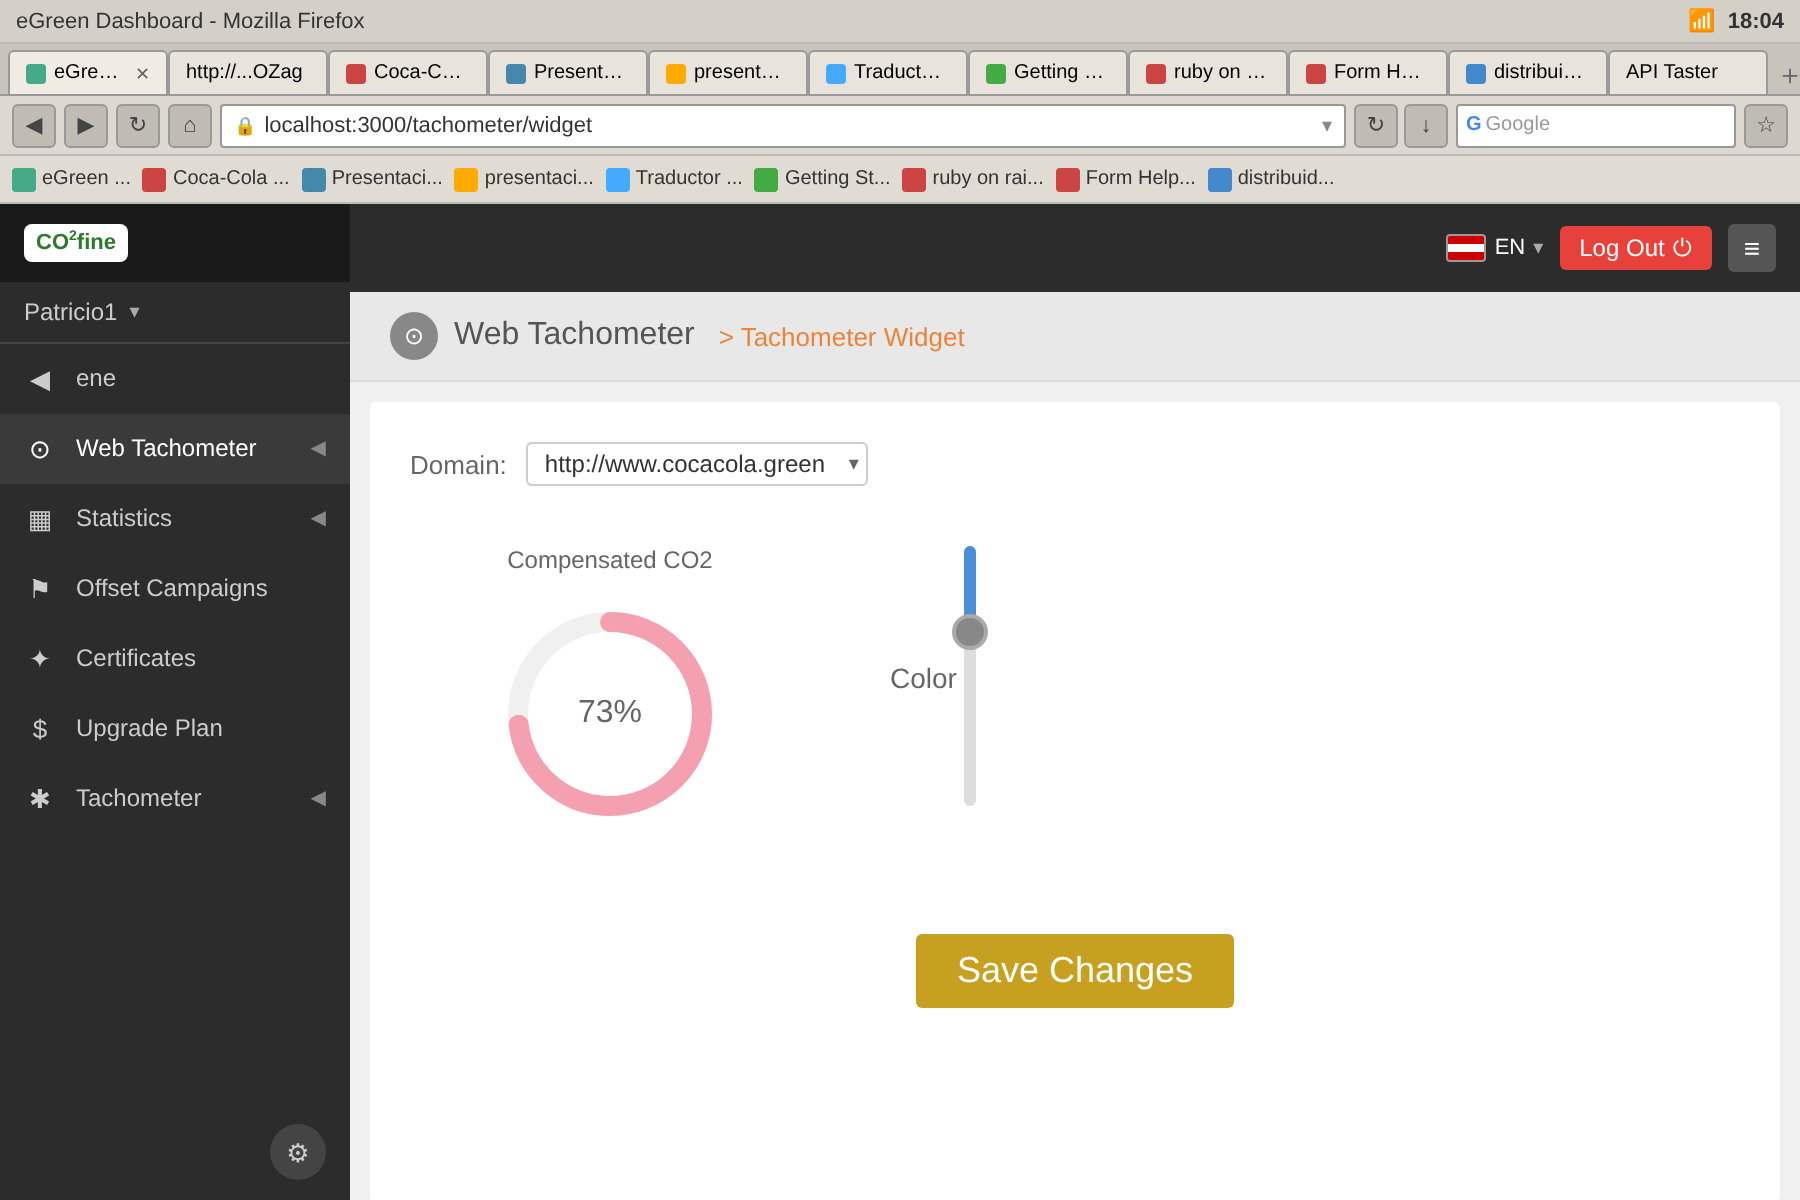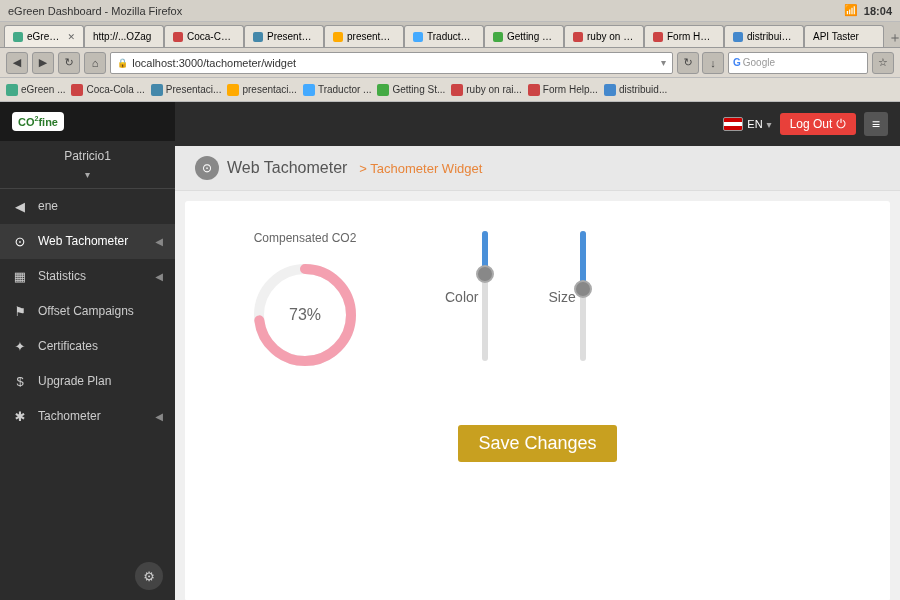--- a/index.html
+++ b/index.html
@@ -174,21 +174,20 @@
       font-weight: bold;
       color: #2a7a2a;
     }
     .brand-logo sup { font-size: 7px; color: #2a7a2a; }
     .sidebar-user {
       padding: 8px 12px;
       display: flex;
       align-items: center;
       gap: 6px;
       border-bottom: 1px solid #444;
-      flex-direction: column;
     }
     .user-arrow { color: #aaa; font-size: 10px; }
     .sidebar-nav { flex: 1; }
     .nav-item {
       display: flex;
       align-items: center;
       padding: 10px 12px;
       color: #ccc;
       cursor: pointer;
       gap: 10px;
@@ -623,20 +622,28 @@
     </div>
 
     <div class="page-header">
       <div class="page-header-icon">⊙</div>
       <span class="page-header-title">Web Tachometer</span>
       <span class="page-header-sub">&gt; Tachometer Widget</span>
     </div>
 
     <div class="content-area">
 
+      <div class="domain-row">
+        <label class="domain-label">Domain:</label>
+        <div class="domain-select-wrapper">
+          <select class="domain-select">
+            <option>http://www.cocacola.green</option>
+          </select>
+        </div>
+      </div>
 
       <div class="tachometer-section">
 
         <div class="donut-container">
           <div class="donut-label">Compensated CO2</div>
           <div class="donut-chart">
             <svg width="120" height="120" viewBox="0 0 120 120">
 
               <circle cx="60" cy="60" r="46" fill="none" stroke="#f0f0f0" stroke-width="10"></circle>
 
@@ -649,29 +656,20 @@
         <div class="slider-section">
           <div class="slider-title">Color</div>
           <div class="vertical-slider-wrapper">
             <div class="vertical-track">
               <div class="vertical-fill" style="height: 40px;"></div>
               <div class="vertical-thumb" style="top: 34px;"></div>
             </div>
           </div>
         </div>
 
-        <div class="slider-section">
-          <div class="slider-title">Size</div>
-          <div class="vertical-slider-wrapper">
-            <div class="vertical-track">
-              <div class="vertical-fill" style="height: 55px;"></div>
-              <div class="vertical-thumb" style="top: 49px;"></div>
-            </div>
-          </div>
-        </div>
       </div>
 
       <div style="text-align:center; margin-top: 30px;">
         <button class="save-btn">Save Changes</button>
       </div>
     </div>
   </div>
 </div>
 
 </body></html>

